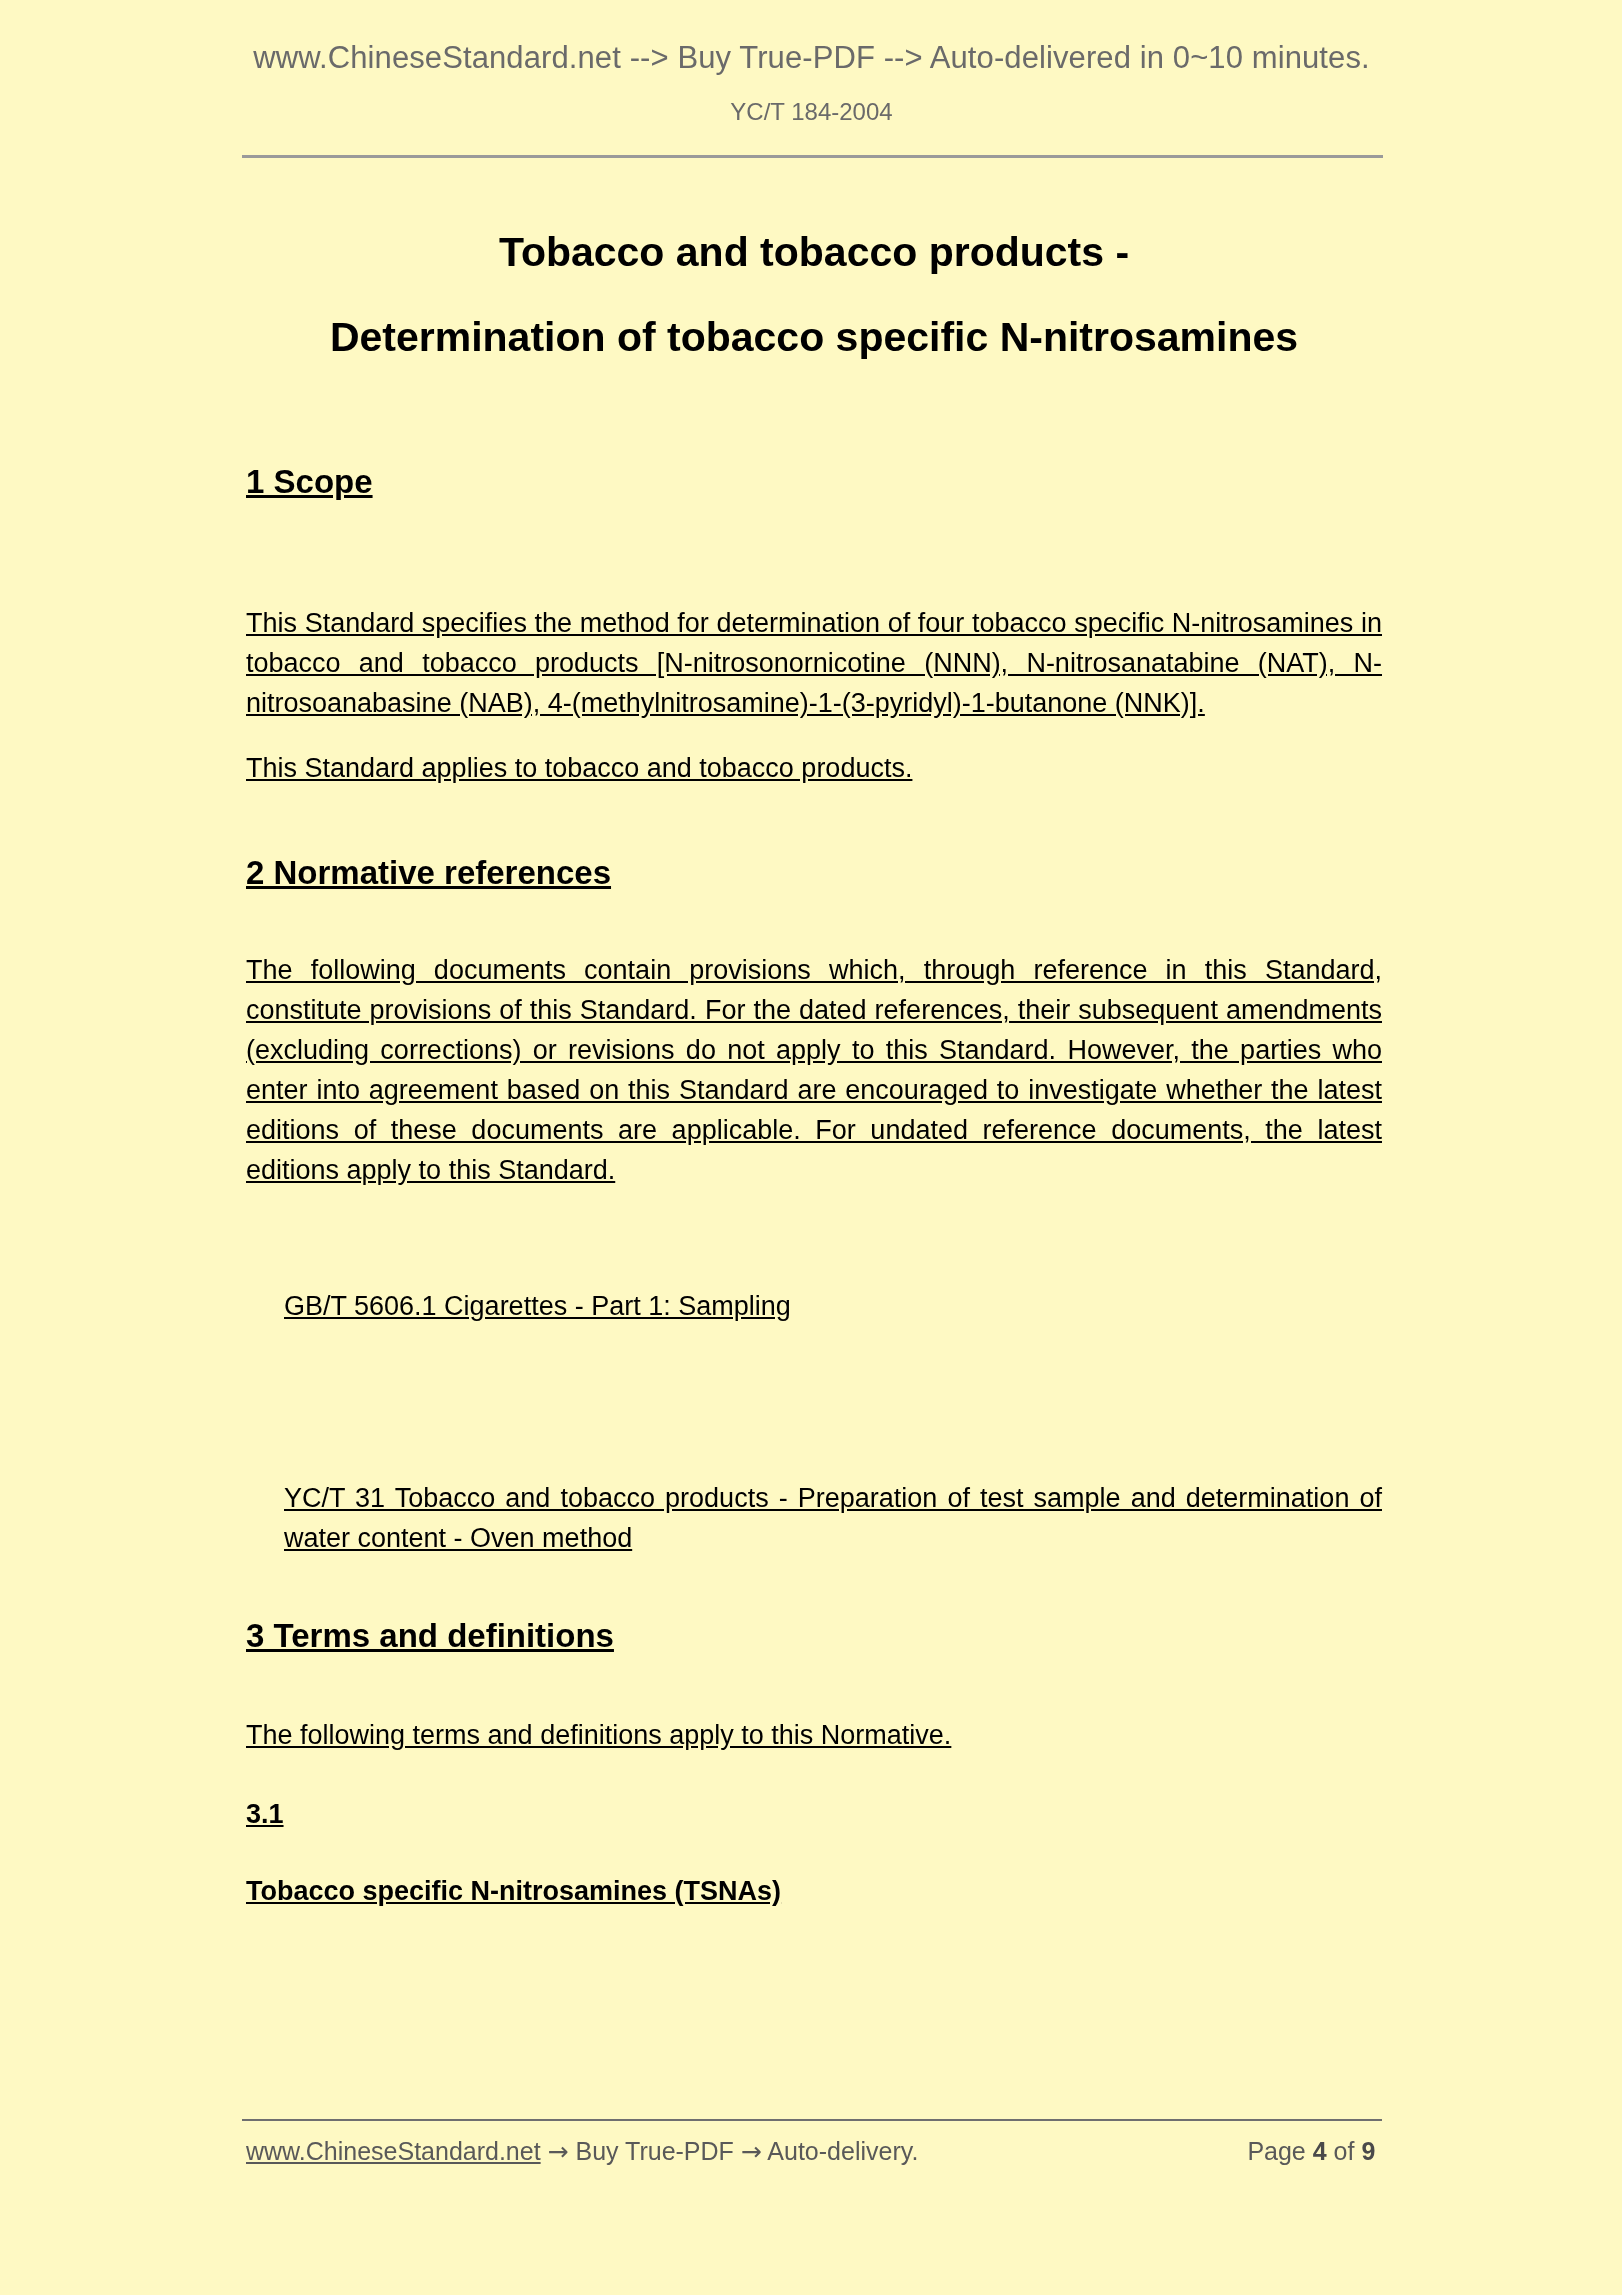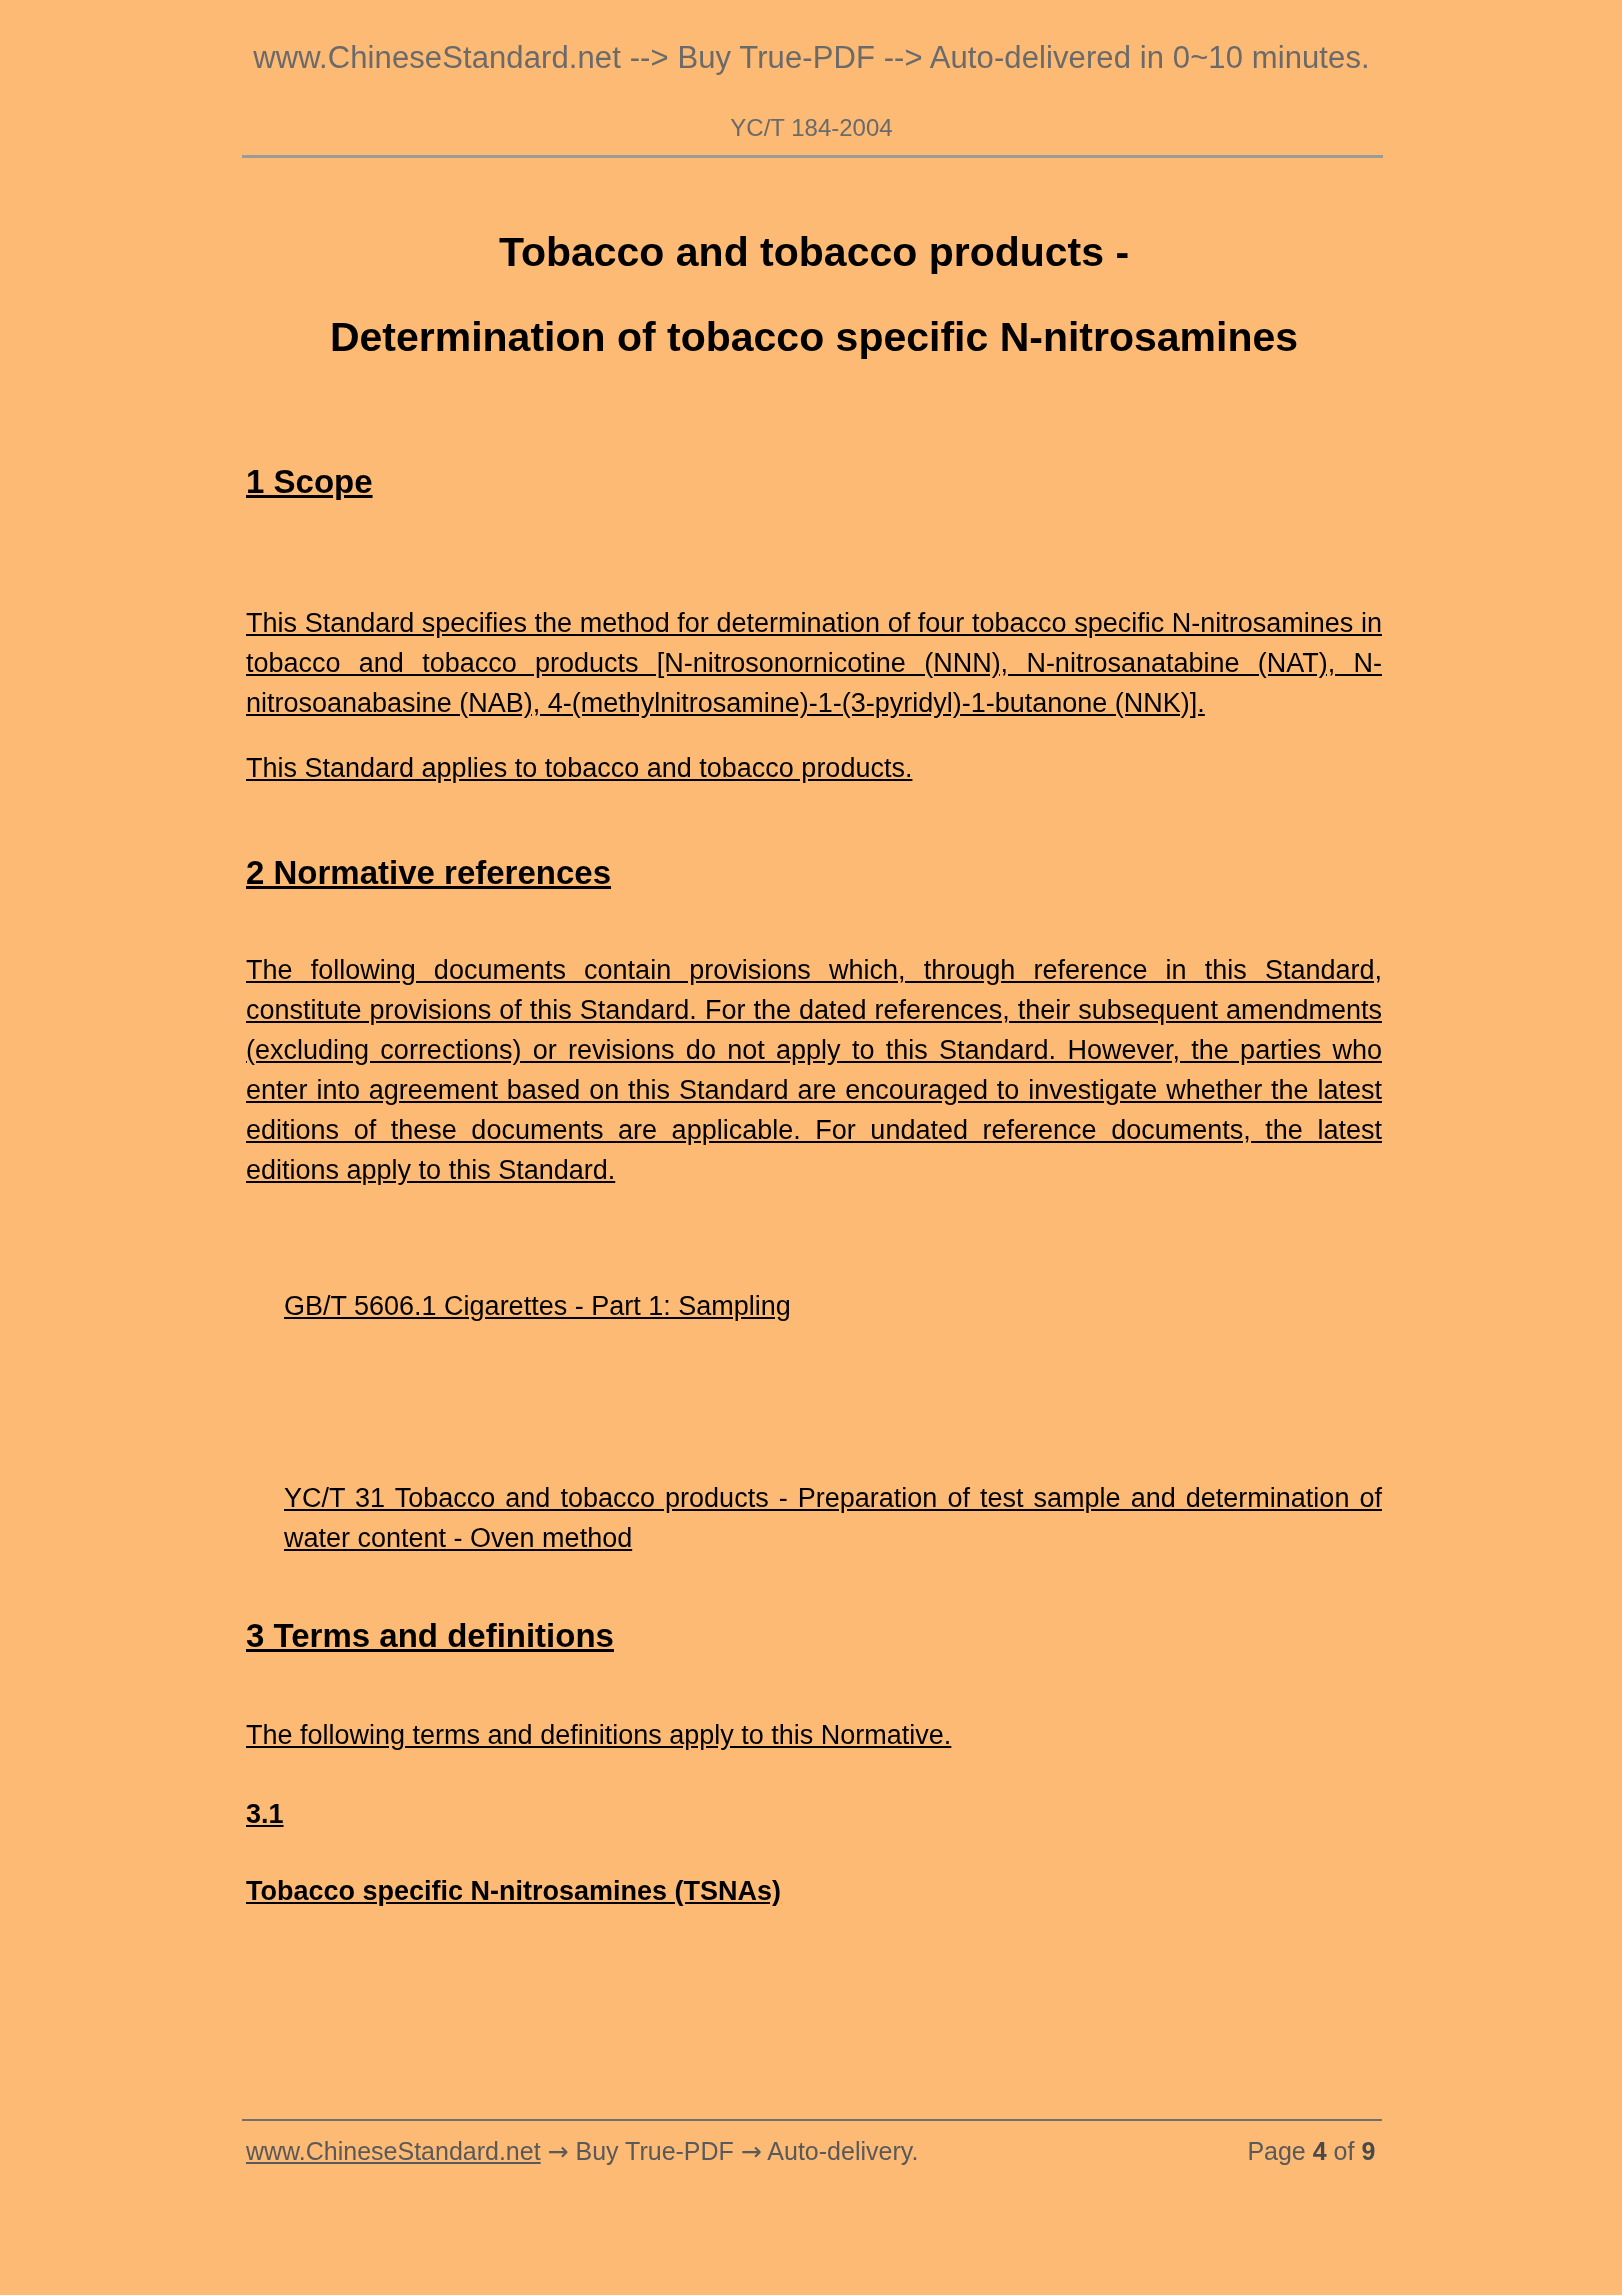--- a/index.html
+++ b/index.html
@@ -8,21 +8,21 @@
     background: #ffffff;
   }
   body {
     font-family: "Liberation Sans", sans-serif;
     color: #000000;
   }
   #page {
     position: relative;
     width: 1623px;
     height: 2295px;
-    background: #fdba74;
+    background: #fef9c3;
     overflow: hidden;
     box-sizing: border-box;
   }
 
   
   .hdr-promo {
     position: absolute;
     left: 0;
     right: 0;
     top: 40px;
@@ -33,21 +33,20 @@
     white-space: nowrap;
   }
   .hdr-std {
     position: absolute;
     left: 0;
     right: 0;
     top: 98px;
     text-align: center;
     font-size: 24px;
     color: #6a6a6a;
-    margin-top: 16px;
   }
   .hdr-rule {
     position: absolute;
     left: 242px;
     width: 1141px;
     top: 155px;
     height: 2.5px;
     background: #9a9a9a;
   }
 

